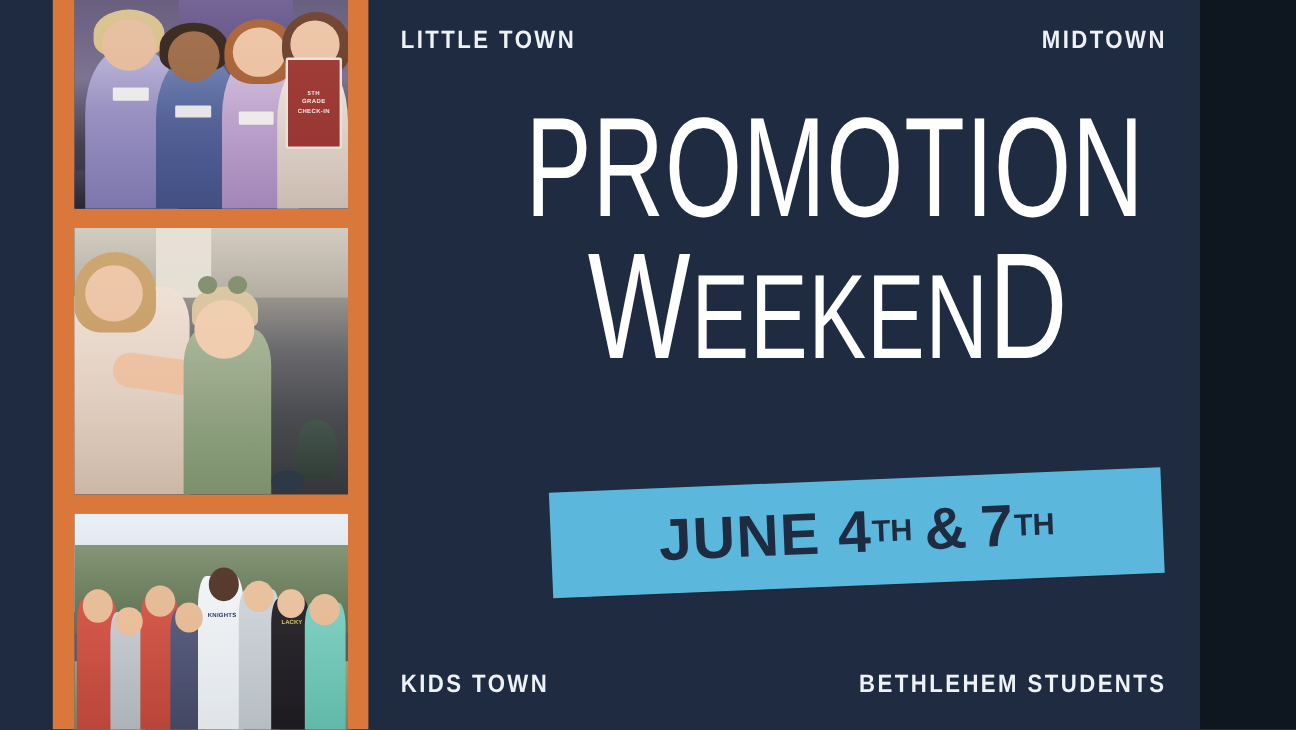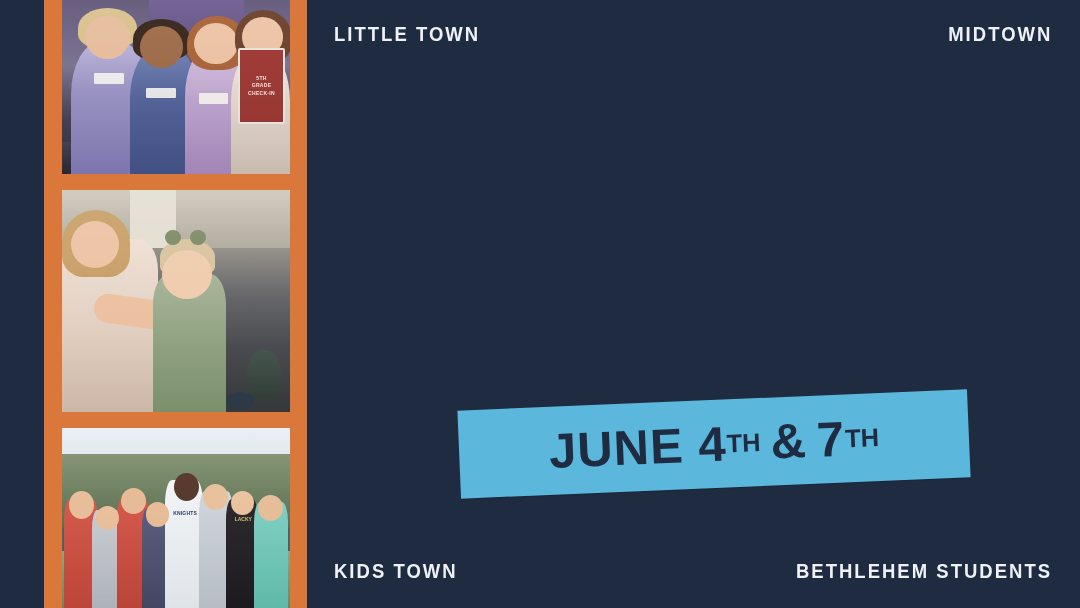--- a/index.html
+++ b/index.html
@@ -1,19 +1,19 @@
 <!DOCTYPE html>
 <html><head>
 <meta charset="utf-8">
 <style>
   html,body{margin:0;padding:0;background:#0e1620;}
   *{box-sizing:border-box;}
   #poster{
     position:relative;
-    width:1080px;height:608px;
+    width:1000px;height:608px;
     overflow:hidden;
     font-family:"Liberation Sans", sans-serif;
   }
   .bg{position:absolute;inset:0;background:#1e2b40;}
 
   
   .strip{
     position:absolute;left:44px;top:0;width:263px;height:608px;
     background:#d9783a;
   }
@@ -244,20 +244,24 @@
       <div class="grain"></div>
     </div>
 
   </div>
 
   <div class="corner c-tl">LITTLE TOWN</div>
   <div class="corner c-tr">MIDTOWN</div>
   <div class="corner c-bl">KIDS TOWN</div>
   <div class="corner c-br">BETHLEHEM STUDENTS</div>
 
+  <div class="headline">
+    <span class="hl1">PROMOTION</span>
+    <span class="hl2"><span class="cap">W</span><span class="sm">EEKEN</span><span class="cap">D</span></span>
+  </div>
 
   <div class="banner">
     <div class="banner-text">
       <span>JUNE</span>
       <span>&nbsp;</span>
       <span>4</span>
       <sup>TH</sup>
       <span class="amp">&amp;</span>
       <span>7</span>
       <sup>TH</sup>

